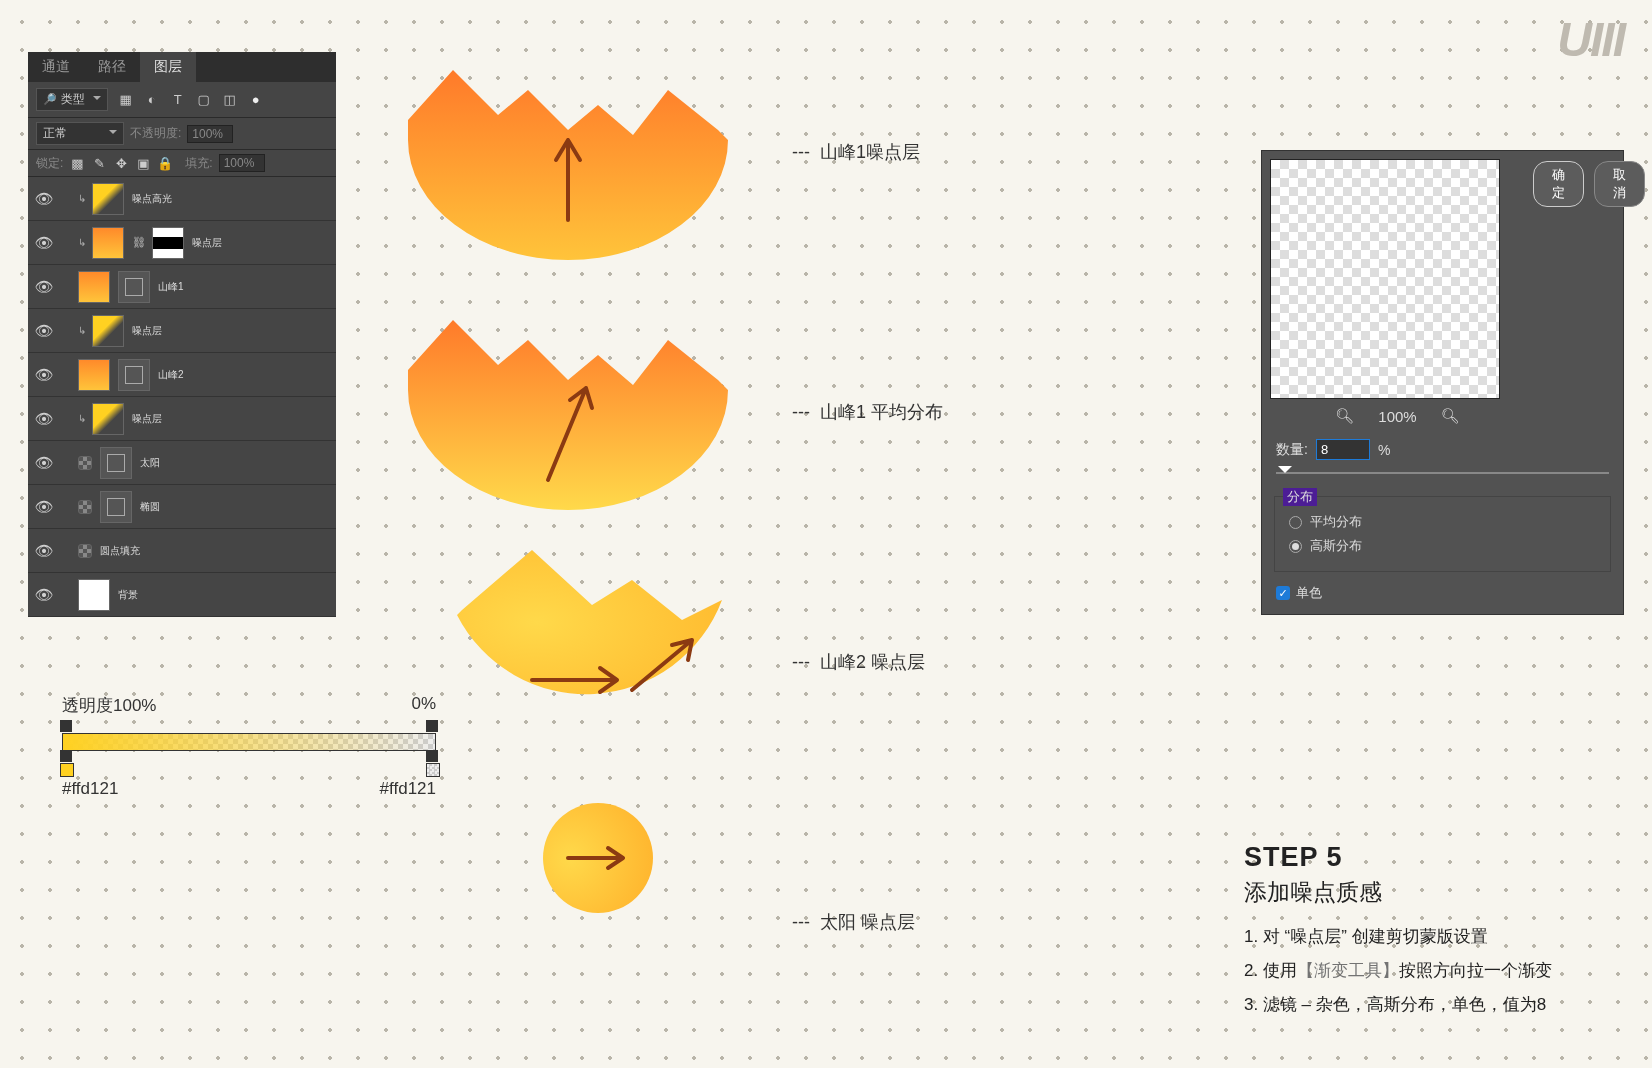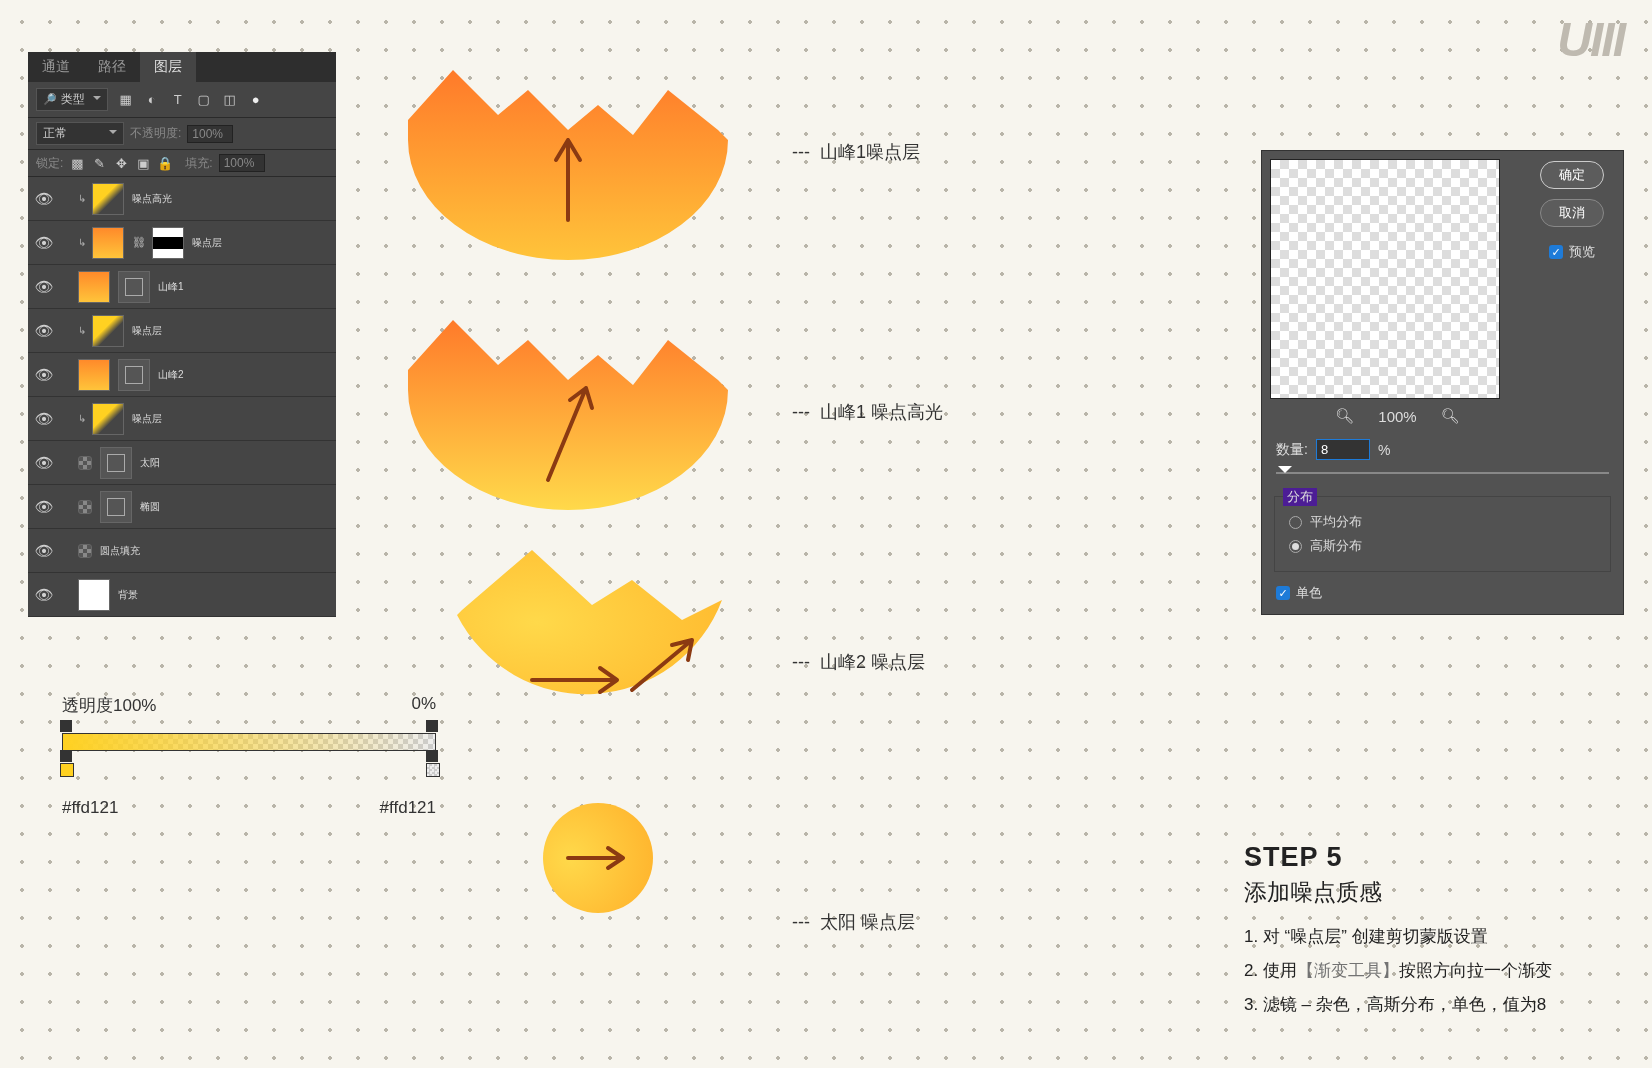--- a/index.html
+++ b/index.html
@@ -44,32 +44,32 @@
 
 .grad-block { position:absolute; left:62px; top:694px; width:374px; }
 .grad-labels { display:flex; justify-content:space-between; font-size:17px; color:#333; margin-bottom:6px; }
 .grad-track { position:relative; height:36px; }
 .grad-bar { position:absolute; top:10px; left:0; right:0; height:18px; background:linear-gradient(90deg, #ffd121, rgba(255,209,33,0)), repeating-conic-gradient(#ccc 0 25%, #eee 0 50%) 0 0/10px 10px; border:1px solid #333; }
 .grad-stop { position:absolute; width:12px; height:12px; background:#333; }
 .grad-stop.top { top:-3px; }
 .grad-stop.bot { bottom:-3px; }
 .grad-stop.bot::after { content:""; display:block; width:12px; height:12px; background:#ffd121; border:1px solid #333; margin-top:13px; }
 .grad-stop.bot.end::after { background:repeating-conic-gradient(#ccc 0 25%,#eee 0 50%) 0 0/5px 5px; }
-.grad-codes { display:flex; justify-content:space-between; font-size:17px; color:#333; margin-top:39px; }
+.grad-codes { display:flex; justify-content:space-between; font-size:17px; color:#333; margin-top:20px; }
 
 .illus { position:absolute; }
 .illus-label { position:absolute; font-size:18px; color:#333; white-space:nowrap; }
 
 .dialog { position:absolute; right:28px; top:150px; width:363px; background:#525252; border:1px solid #333; font-size:14px; color:#ddd; }
 .dlg-title { background:linear-gradient(#e8e8e8,#c8c8c8); color:#222; text-align:center; padding:4px; font-size:14px; border-bottom:1px solid #888; }
 .dlg-body { display:flex; }
 .dlg-left { flex:1; padding:8px; }
 .dlg-preview { width:230px; height:240px; background:repeating-conic-gradient(#ddd 0 25%, #fff 0 50%) 0 0/18px 18px; border:1px solid #222; margin-bottom:8px; }
 .dlg-zoom { display:flex; align-items:center; justify-content:center; gap:24px; font-size:15px; color:#ddd; }
-.dlg-right { width:90px; padding:10px 12px 10px 0; display:flex; flex-direction:column; gap:10px; align-items:center; }
+.dlg-right { width:90px; padding:10px 12px 10px 0; display:flex; gap:10px; align-items:flex-start; }
 .dlg-btn { background:#5c5c5c; border:1px solid #888; border-radius:14px; color:#fff; padding:4px 18px; font-size:13px; }
 .dlg-btn.primary { border-color:#ccc; }
 .dlg-check { display:flex; align-items:center; gap:6px; font-size:13px; margin-top:6px; }
 .chk { width:14px; height:14px; background:#1e7bd8; border-radius:3px; display:flex; align-items:center; justify-content:center; color:#fff; font-size:11px; }
 .dlg-section { padding:6px 14px; }
 .dlg-field { display:flex; align-items:center; gap:8px; }
 .dlg-num { background:#333; border:1px solid #1e7bd8; color:#fff; width:54px; padding:2px 4px; font-size:13px; }
 .dlg-slider { position:relative; height:18px; margin-top:4px; }
 .dlg-slider::before { content:""; position:absolute; left:0; right:0; top:8px; height:2px; background:#888; }
 .dlg-thumb { position:absolute; top:2px; left:2px; width:0; height:0; border:7px solid transparent; border-top-color:#fff; }
@@ -237,21 +237,21 @@
     <defs>
         <linearGradient id="g2" x1="0" y1="1" x2="0" y2="0">
           <stop offset="0" stop-color="#ffd94a"></stop>
           <stop offset="1" stop-color="#ff7a2a"></stop>
         </linearGradient>
       </defs>
     <path d="M10 60 L55 10 L100 55 L130 30 L170 70 L200 45 L235 75 L270 30 L320 70 L330 80 A160 120 0 0 1 10 80 Z" fill="url(#g2)"></path>
     <path d="M150 170 L188 78 M188 78 L172 90 M188 78 L194 98" stroke="#8b3a12" stroke-width="4" fill="none" stroke-linecap="round"></path>
   </svg>
 </div>
-<div class="illus-label" style="left:792px; top:400px;"><span>---</span>&nbsp;&nbsp;<span>山峰1 噪点高光</span></div>
+<div class="illus-label" style="left:792px; top:400px;"><span>---</span>&nbsp;&nbsp;<span>山峰1 平均分布</span></div>
 
 <div class="illus" style="left:432px; top:520px;">
   <svg width="320" height="230" viewBox="0 0 320 230">
     <defs>
         <radialGradient id="g3" cx="0.3" cy="0.5" r="0.9">
           <stop offset="0" stop-color="#ffd94a"></stop>
           <stop offset="1" stop-color="#ffb52a"></stop>
         </radialGradient>
       </defs>
     <path d="M30 90 L100 30 L160 85 L200 60 L250 100 L290 80 A145 145 0 0 1 25 95 Z" fill="url(#g3)"></path>

